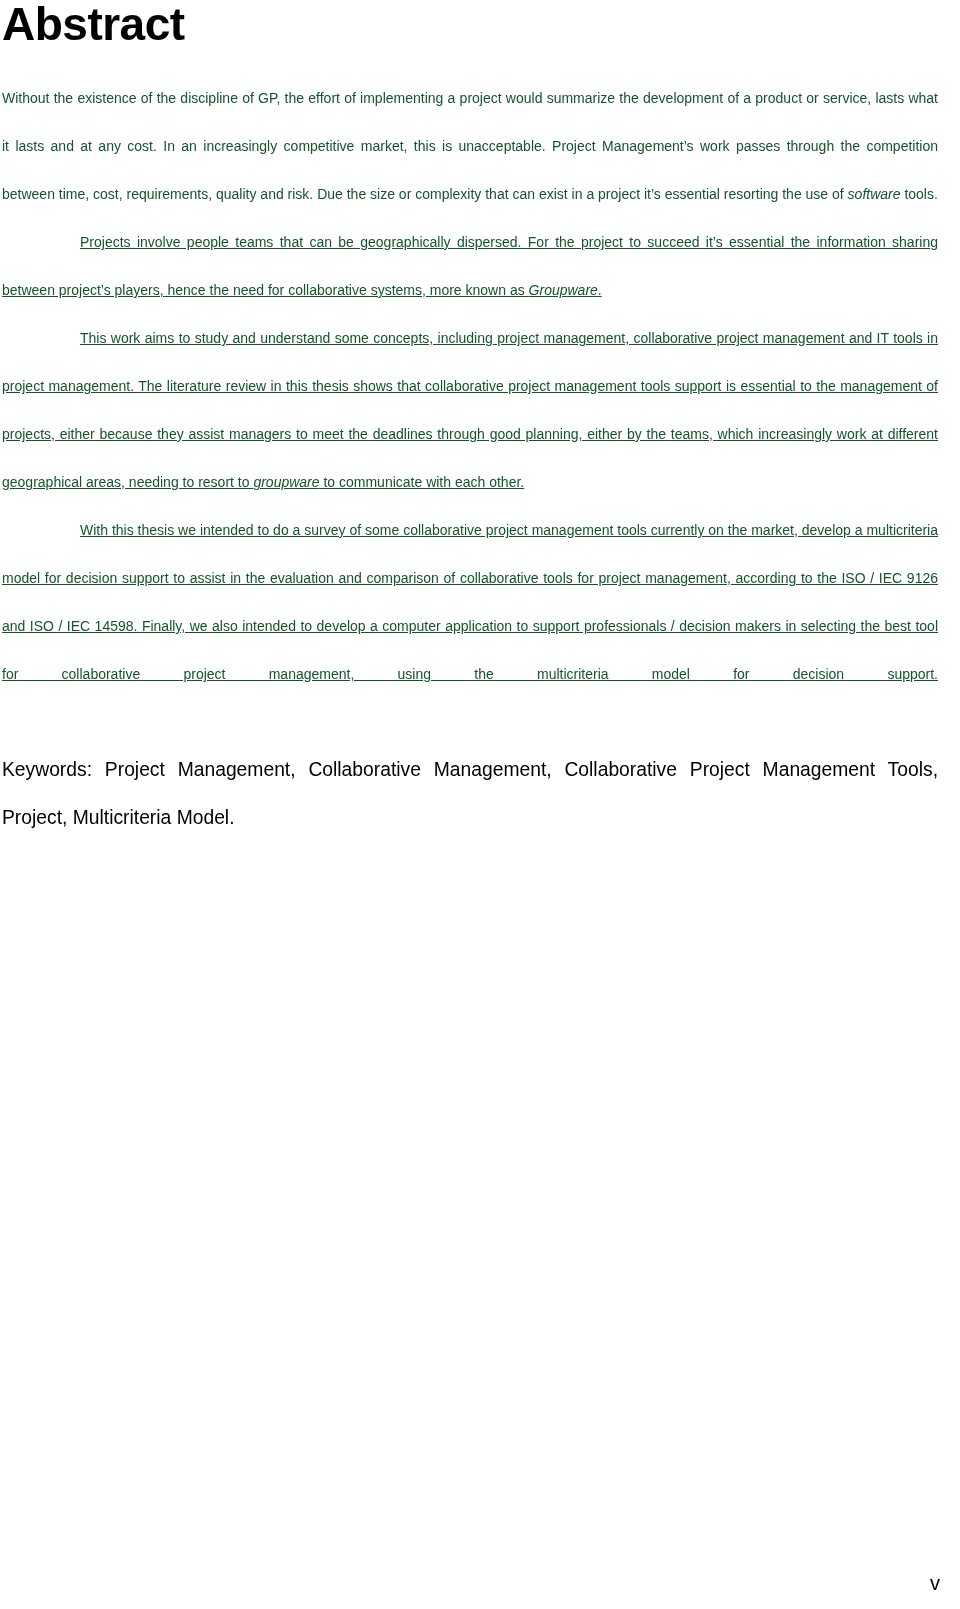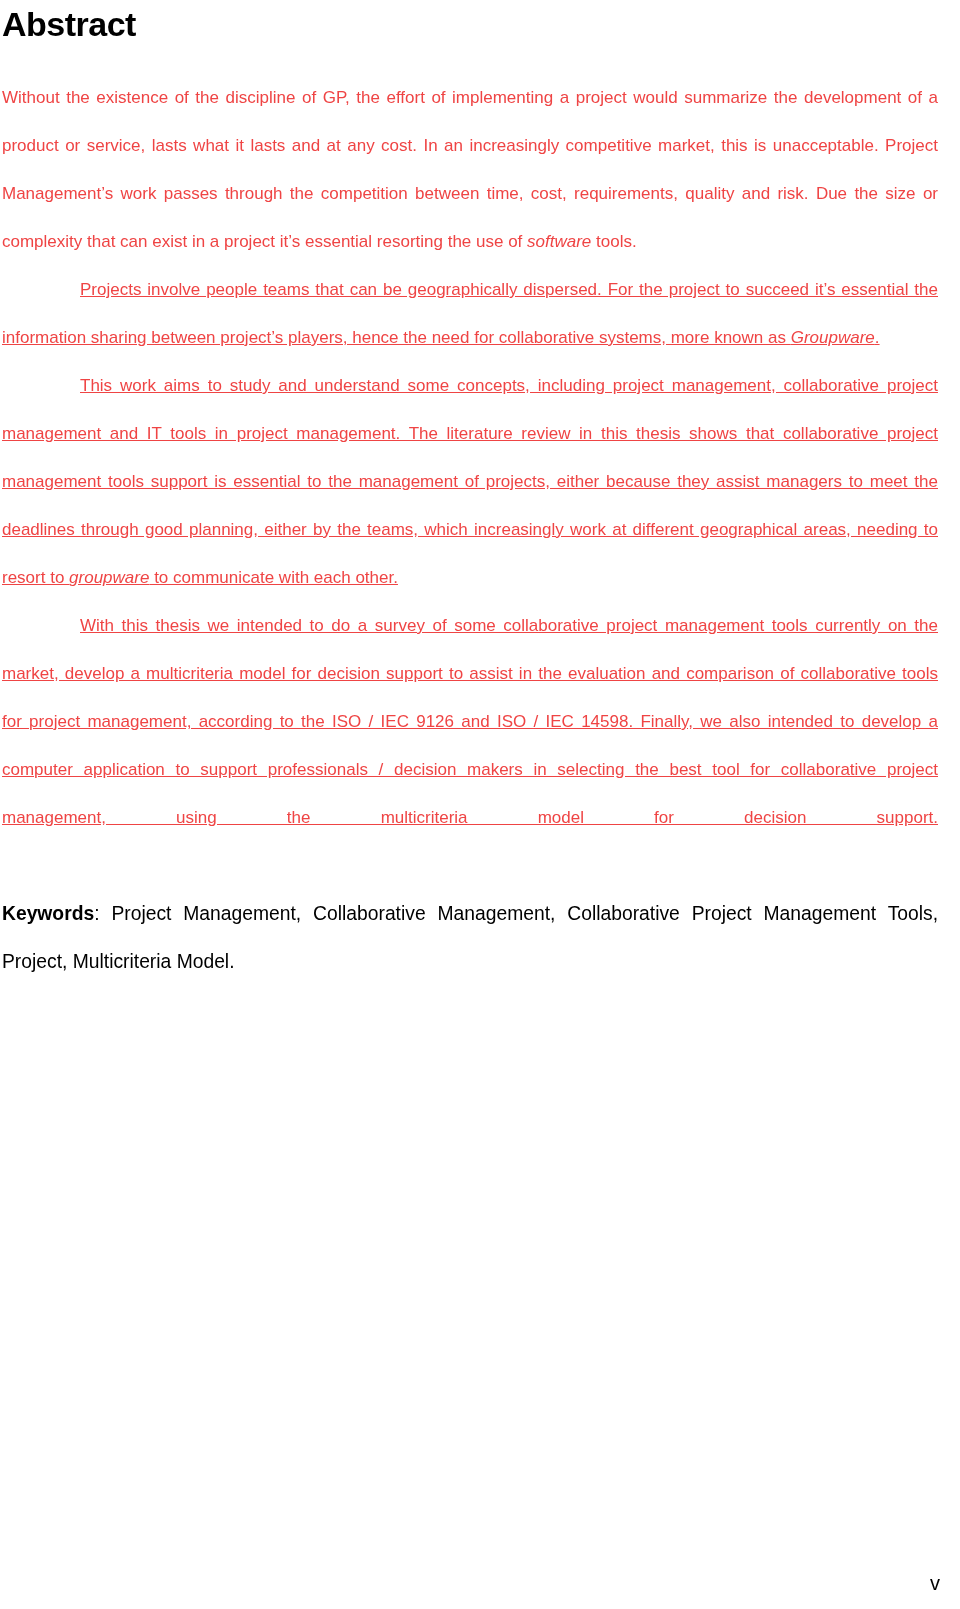--- a/index.html
+++ b/index.html
@@ -19,38 +19,38 @@
     overflow: hidden;
     box-sizing: border-box;
   }
   #content {
     position: absolute;
     left: 2px;
     top: 0;
     width: 936px;
   }
   .doc-title {
-    font-size: 34px;
+    font-size: 46px;
     font-weight: bold;
     letter-spacing: -0.5px;
     line-height: 44px;
     margin: 0;
     padding-top: 2px;
     color: #000;
   }
   .abstract-body {
     margin-top: 28px;
   }
   p.para {
     margin: 0;
-    font-size: 17px;
+    font-size: 14px;
     line-height: 48px;
     text-align: justify;
     text-justify: inter-word;
-    color: #ef4444;
+    color: #14532d;
     -webkit-hyphens: none;
     hyphens: none;
   }
   p.para.indented {
     text-indent: 78px;
     text-decoration: underline;
   }
   p.para em {
     font-style: italic;
   }
@@ -59,21 +59,21 @@
   }
   p.keywords {
     margin: 0;
     font-size: 19.3px;
     line-height: 48px;
     text-align: justify;
     text-justify: inter-word;
     color: #000;
   }
   p.keywords .kw-label {
-    font-weight: bold;
+    font-weight: normal;
     margin-top: 40px;
   }
   
   p.para.justify-last {
     text-align-last: justify;
   }
   #page-number {
     position: absolute;
     right: 20px;
     bottom: 16px;

